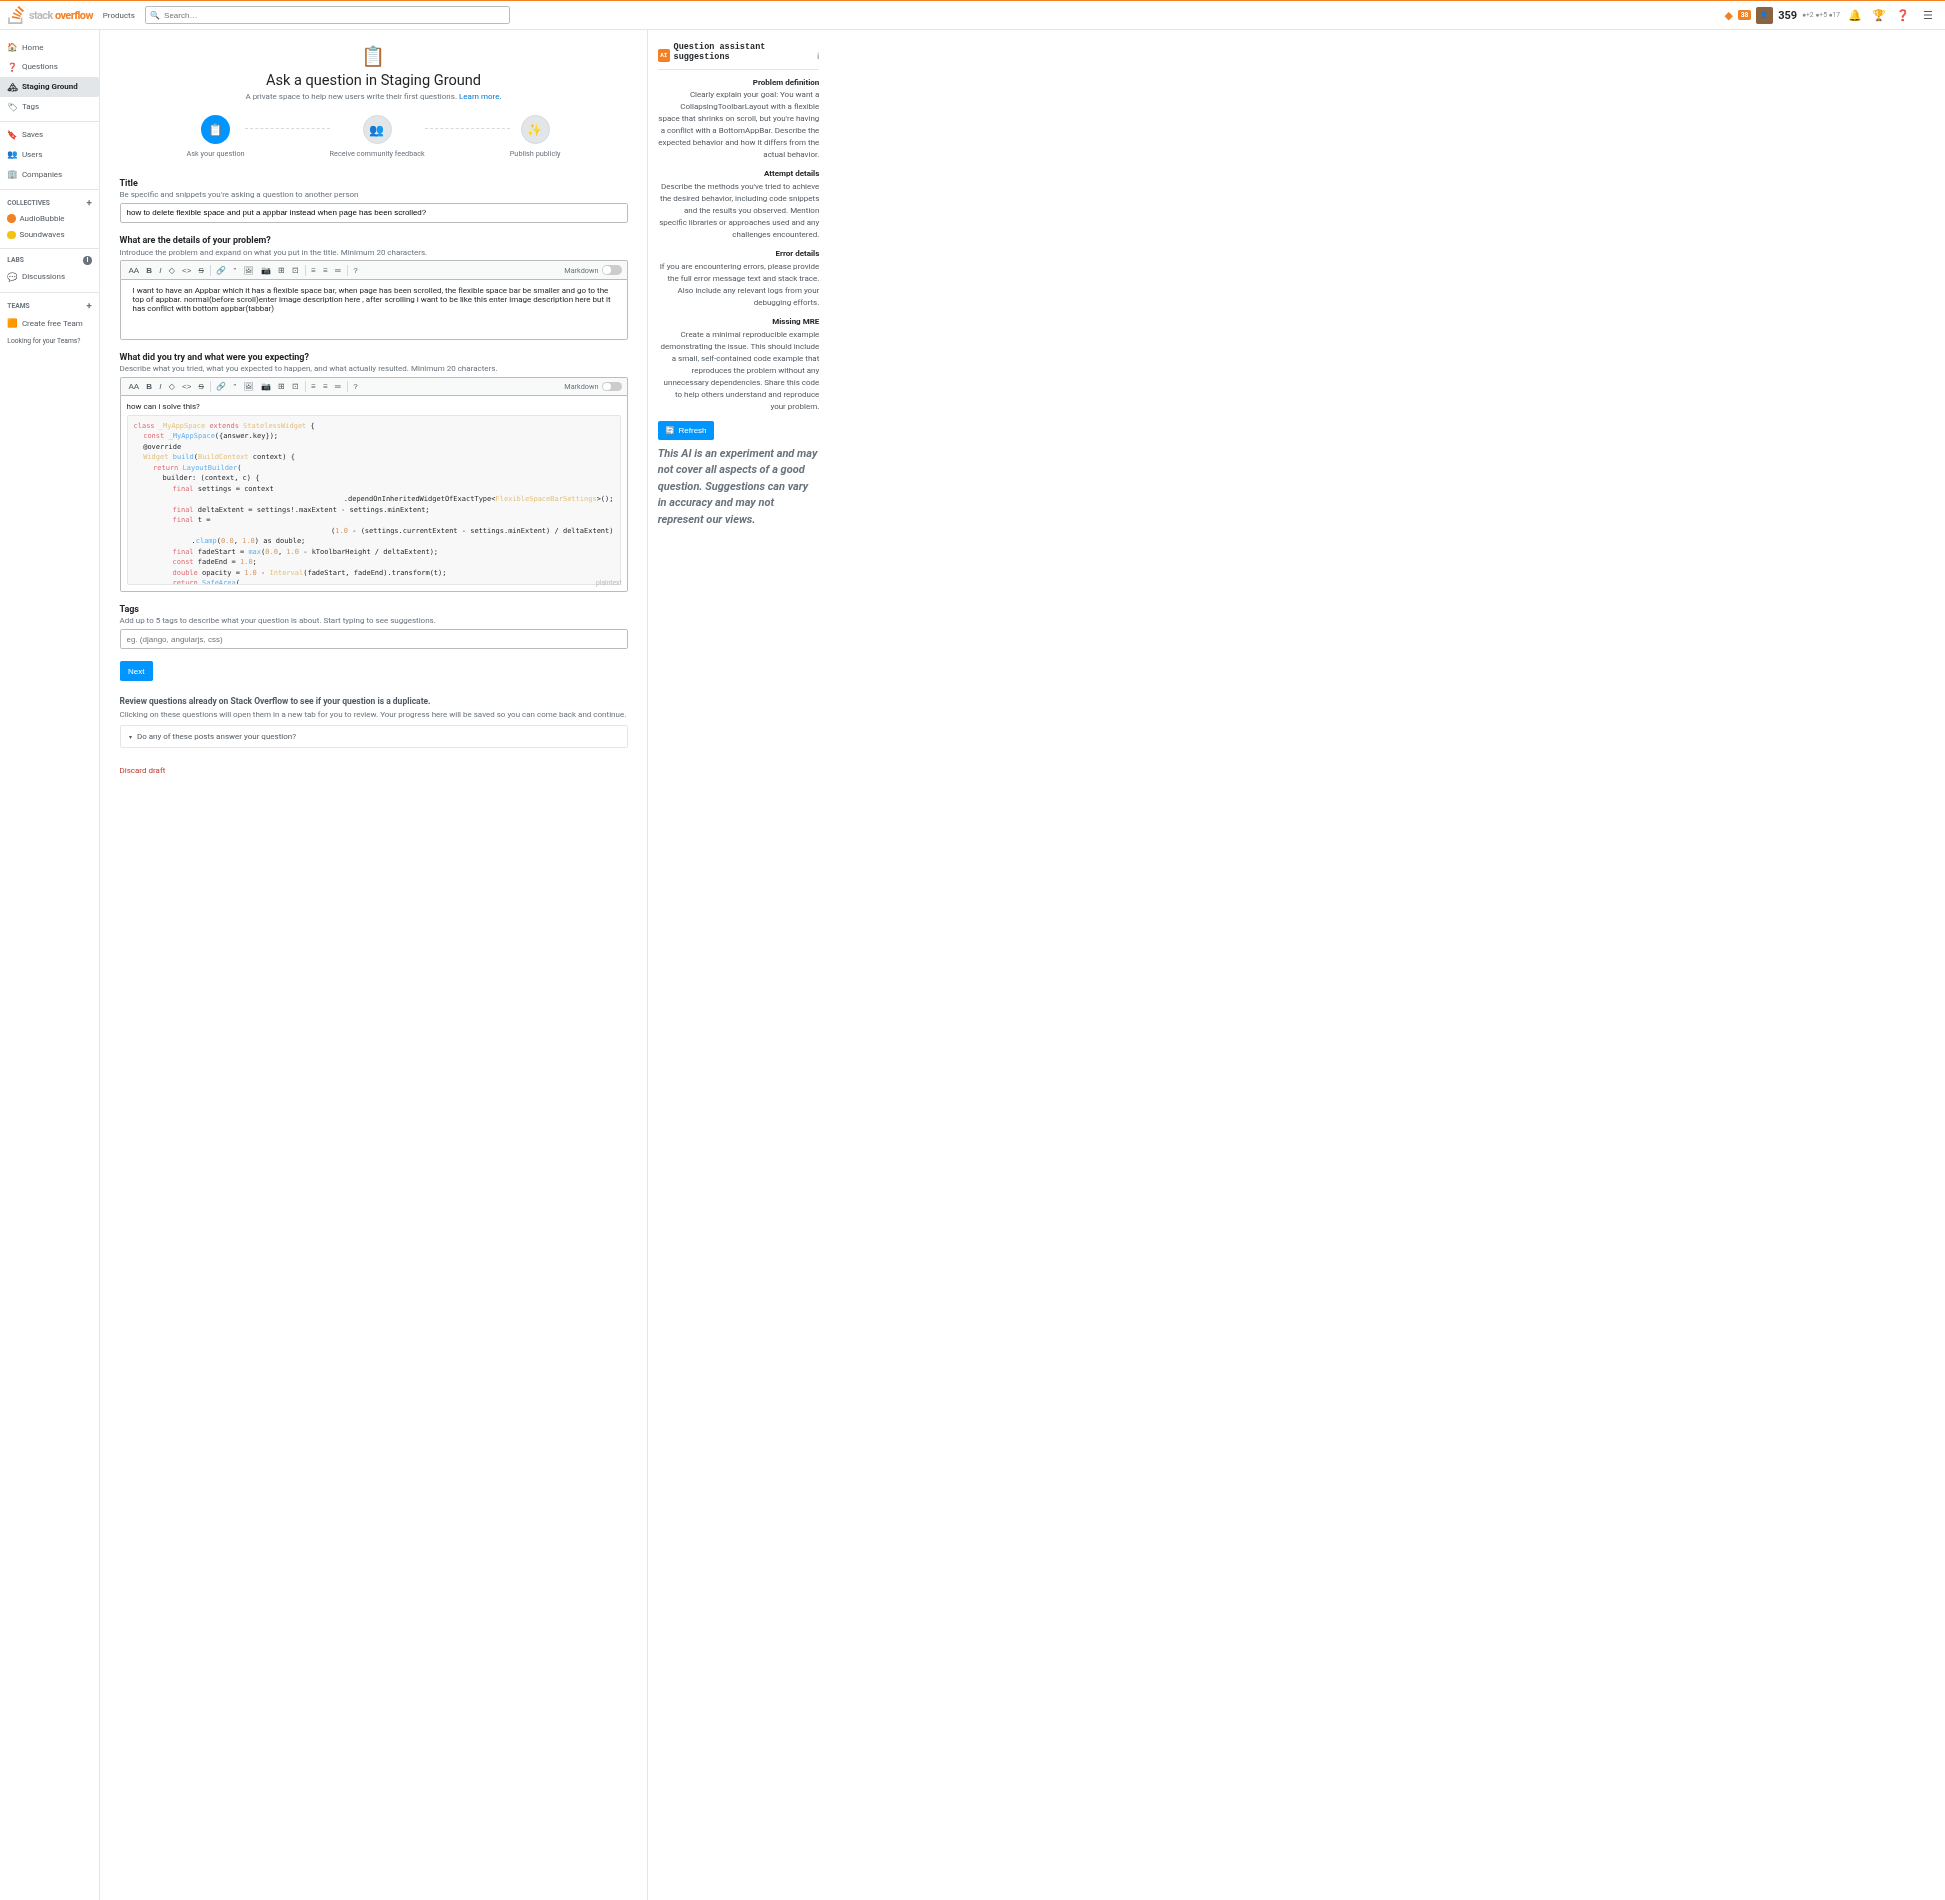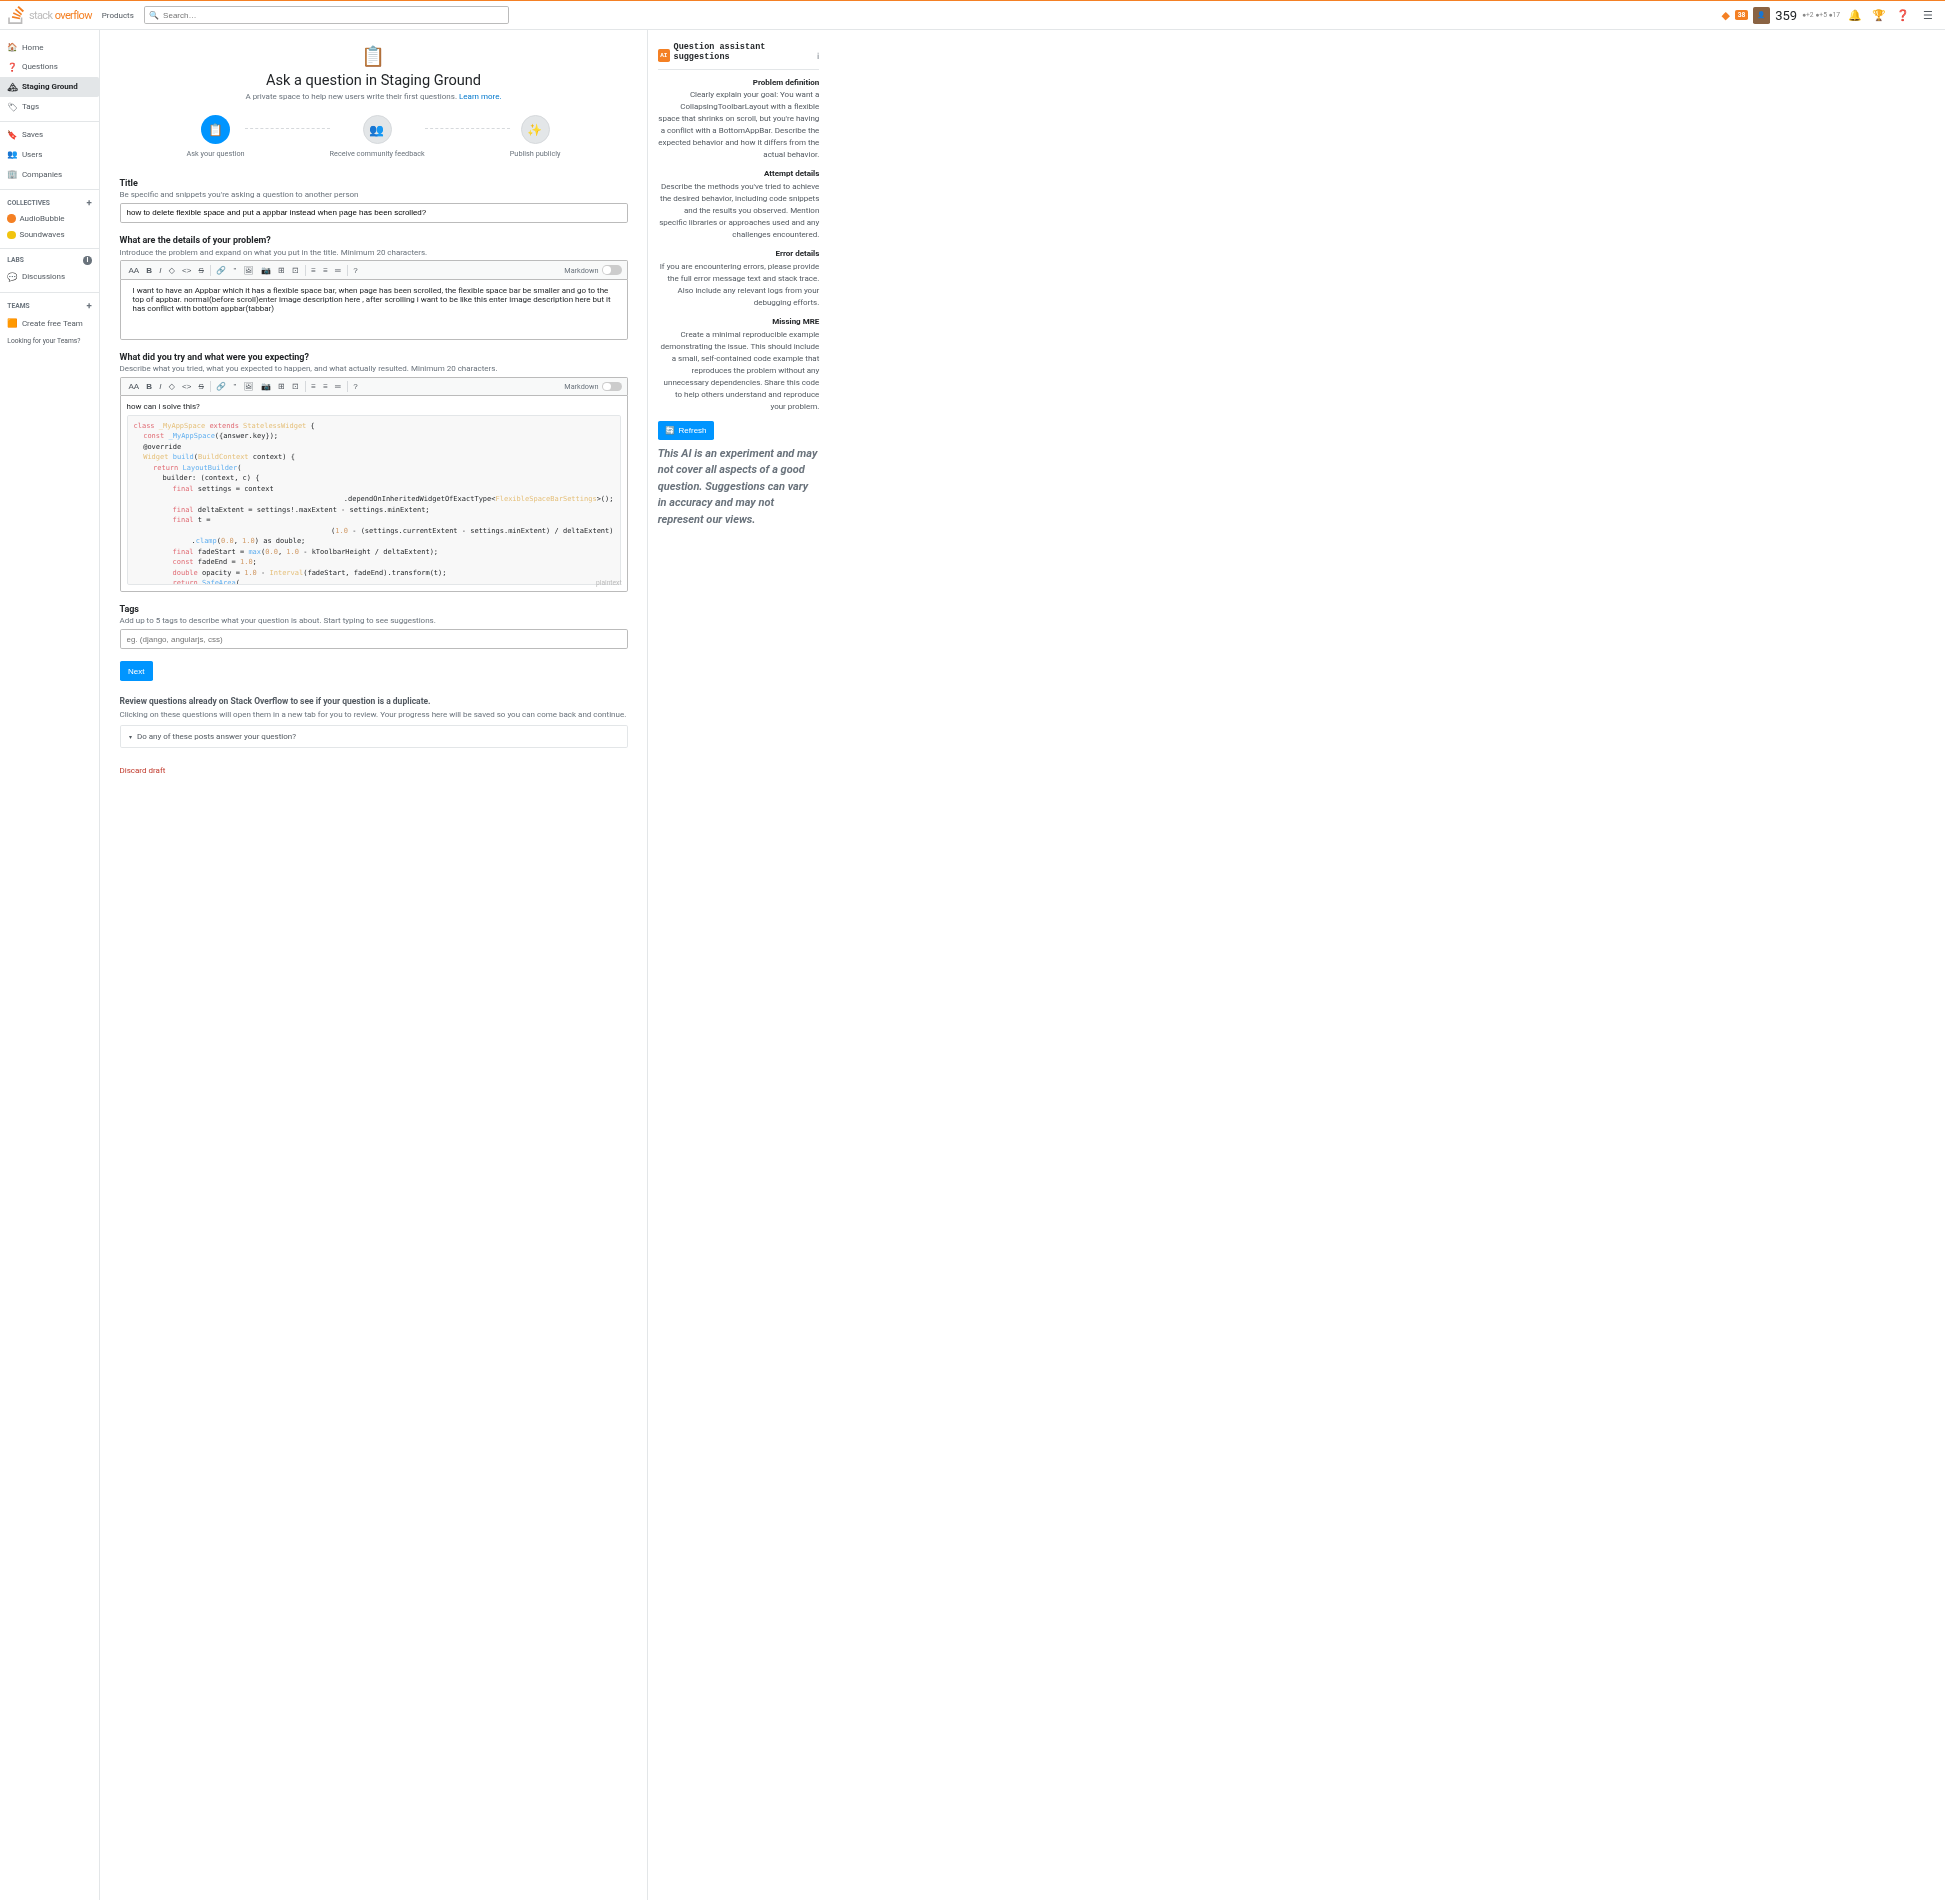--- a/index.html
+++ b/index.html
@@ -13,21 +13,21 @@
       border-bottom: 0.6px solid #e3e6e8;
       display: flex;
       align-items: center;
       padding: 0 7.3px;
       gap: 4.9px;
       position: sticky;
       top: 0;
       z-index: 100;
     }
     #topnav .logo { display: flex; align-items: center; gap: 3.6px; text-decoration: none; }
-    #topnav .logo-text { font-size: 11px; font-weight: normal; color: #bcbbbb; letter-spacing: -0.6px; }
+    #topnav .logo-text { font-size: 11px; font-weight: bold; color: #bcbbbb; letter-spacing: -0.6px; }
     #topnav .logo-text span { color: #f48024; }
     .nav-products { font-size: 8px; color: #525960; cursor: pointer; padding: 3.6px 4.9px; border-radius: 1.8px; }
     .search-bar {
       flex: 1;
       max-width: 365px;
       display: flex;
       align-items: center;
       border: 0.6px solid #bbb;
       border-radius: 1.8px;
       padding: 3.6px 4.9px;
@@ -52,21 +52,21 @@
       font-size: 11px;
       color: #525960;
     }
     .nav-avatar {
       width: 17px; height: 17px;
       border-radius: 1.8px;
       background: #8a6343;
       display: flex; align-items: center; justify-content: center;
       color: #fff; font-size: 6.7px;
     }
-    .nav-rep { font-size: 13px; color: #232629; font-weight: normal; }
+    .nav-rep { font-size: 11px; color: #232629; font-weight: bold; }
     .nav-rep-badges { font-size: 6.7px; color: #888; }
 
     
     #layout { display: flex; min-height: calc(100vh - 30px); }
 
     
     #sidebar {
       width: 100px;
       flex-shrink: 0;
       border-right: 0.6px solid #e3e6e8;

